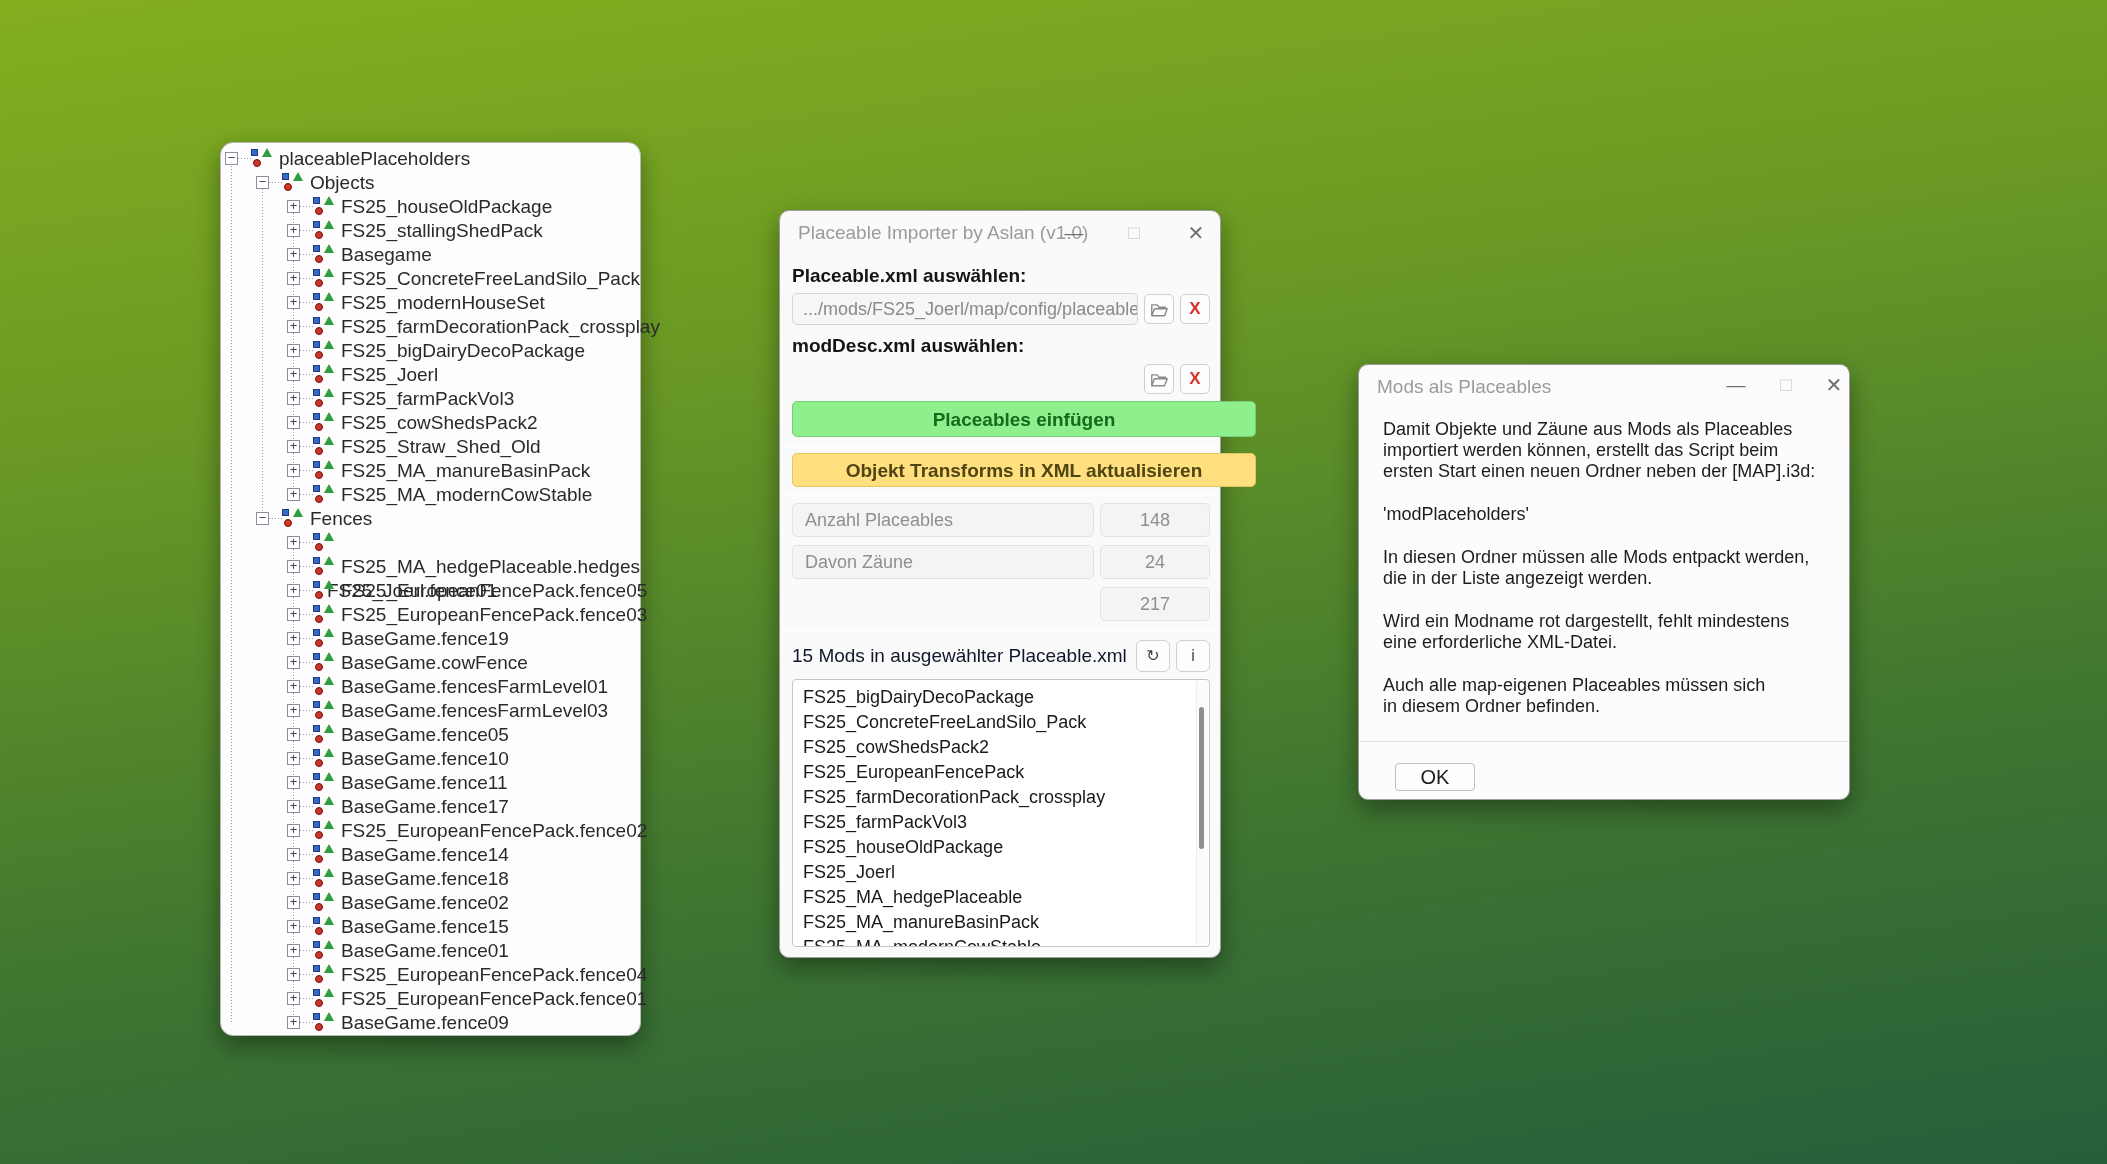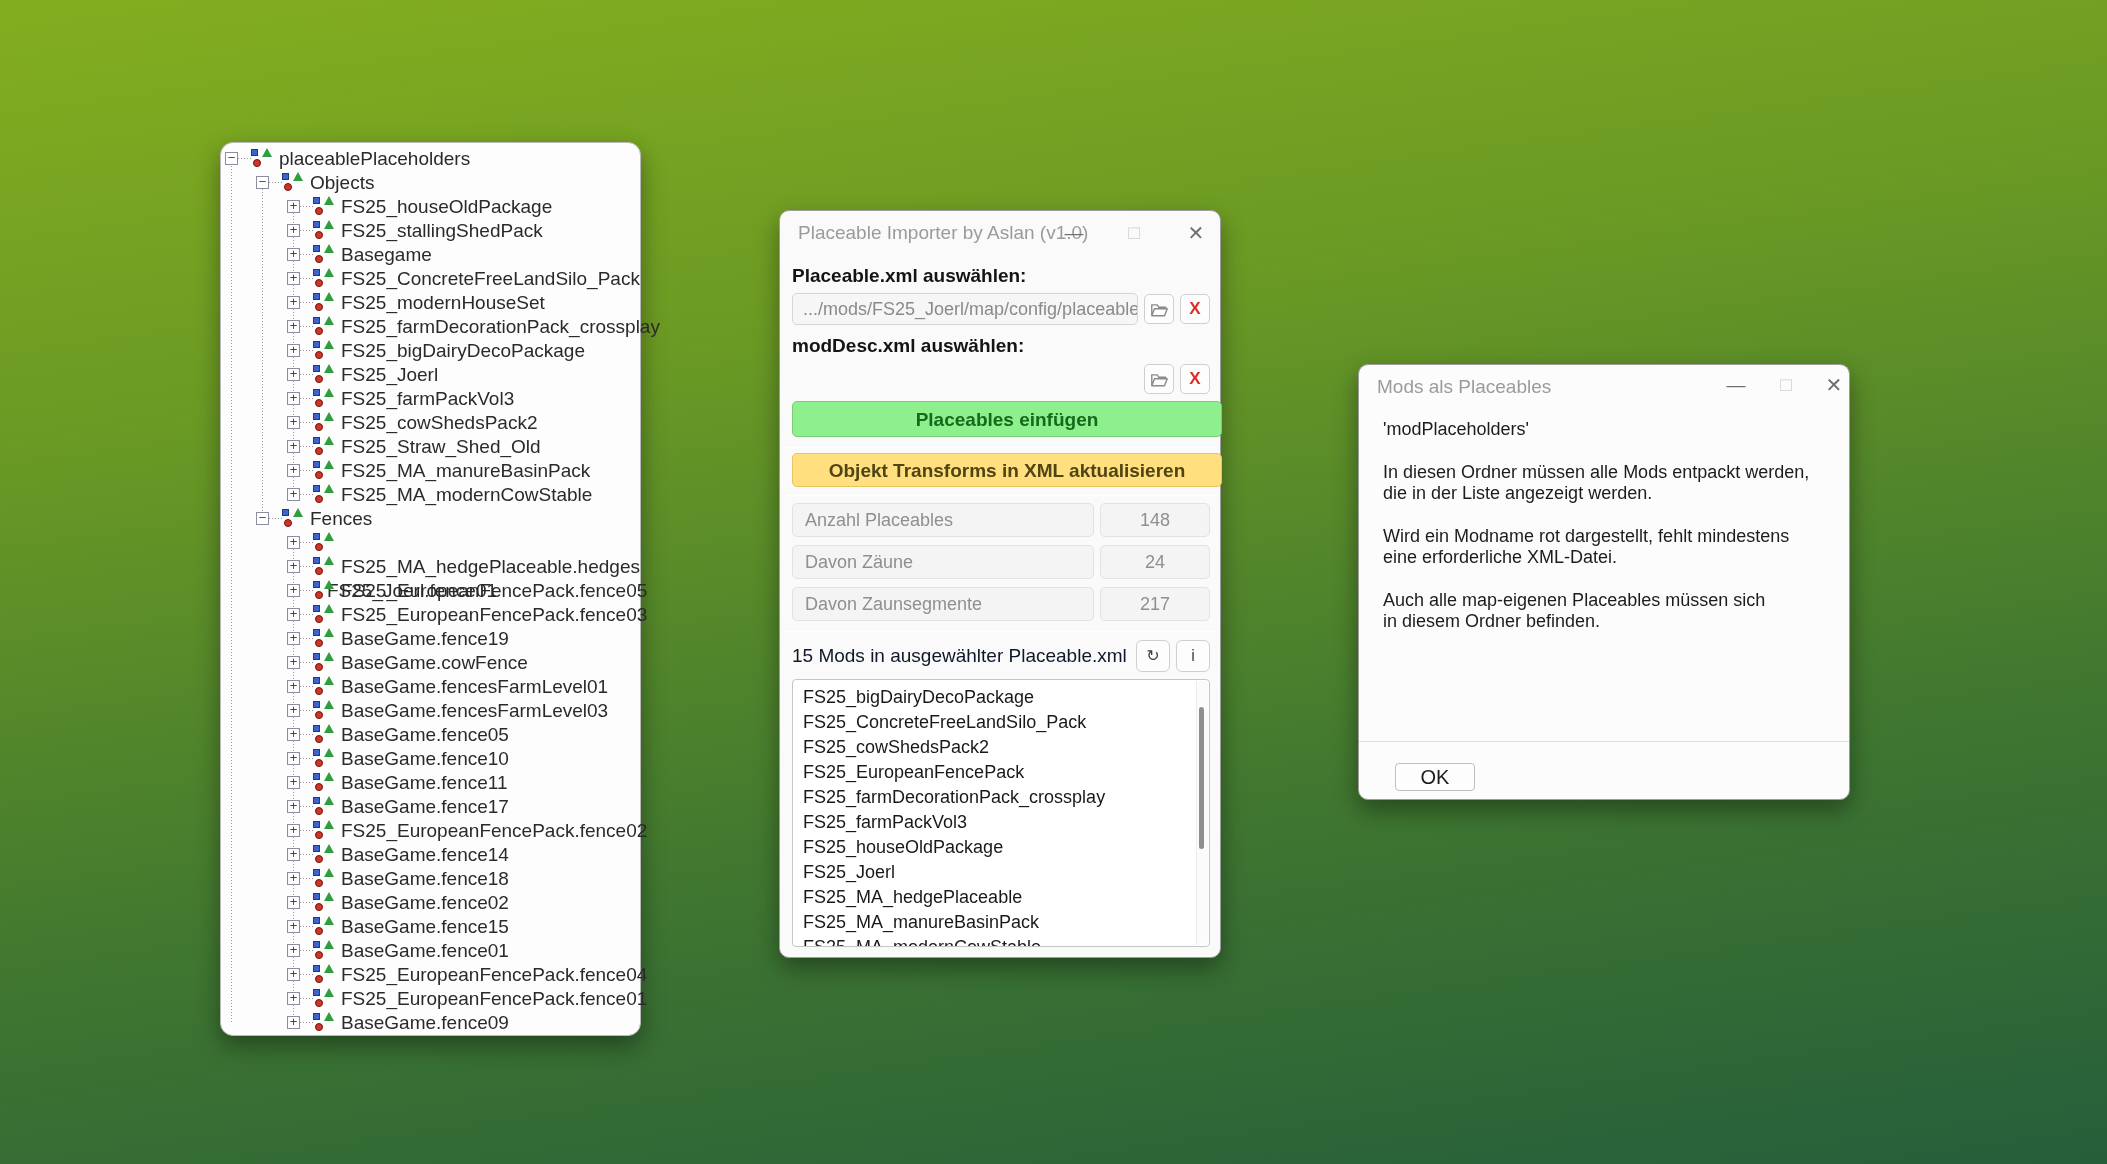--- a/index.html
+++ b/index.html
@@ -35,21 +35,21 @@
   .tlabel{position:absolute;top:1px;font-size:19px;color:#2a2a2a;white-space:nowrap;}
 
   
   #importer{left:779px;top:210px;width:442px;height:748px;}
   .ilabel{position:absolute;left:12px;font-size:19px;font-weight:bold;color:#141414;white-space:nowrap;}
   .field{position:absolute;left:12px;width:346px;height:32px;background:#f6f6f6;border:1px solid #d6d6d6;border-radius:5px;
     font-size:18px;color:#8a8a8a;line-height:30px;padding:0 10px;white-space:nowrap;overflow:hidden;}
   .sqbtn{position:absolute;width:30px;height:30px;background:#fdfdfd;border:1px solid #cfcfcf;border-radius:5px;
     display:flex;align-items:center;justify-content:center;cursor:default;}
   .sqbtn .xg{font-size:17px;font-weight:bold;color:var(--clear-x,#d93025);}
-  .bigbtn{position:absolute;left:12px;width:430px;text-align:center;font-weight:bold;font-size:19px;border-radius:5px;cursor:default;}
+  .bigbtn{position:absolute;left:12px;width:464px;text-align:center;font-weight:bold;font-size:19px;border-radius:5px;cursor:default;}
   #btn-insert{top:190px;height:36px;line-height:36px;background:var(--insert-bg,#8ef08d);border:1px solid #79cd79;color:#156a1b;}
   #btn-update{top:242px;height:34px;line-height:34px;background:var(--update-bg,#ffdf7e);border:1px solid #e4c65f;color:#4f4414;}
   .sep{position:absolute;left:3px;right:3px;height:1px;background:#dcdcdc;border-bottom:1px solid #fff;}
   .stat-row{position:absolute;left:12px;right:12px;height:34px;}
   .stat-label{position:absolute;left:0;width:302px;height:34px;background:#f4f4f4;border:1px solid #e2e2e2;border-radius:5px;
     font-size:18px;color:#8f8f8f;line-height:32px;padding-left:12px;}
   .stat-value{position:absolute;left:308px;width:110px;height:34px;background:#f4f4f4;border:1px solid #e2e2e2;border-radius:5px;
     font-size:18px;color:#8f8f8f;line-height:32px;text-align:center;}
   #mods-header{position:absolute;left:12px;top:428px;font-size:19px;color:#0f172a;line-height:34px;white-space:nowrap;}
   .minibtn{position:absolute;top:429px;width:34px;height:32px;background:#fdfdfd;border:1px solid #cfcfcf;border-radius:6px;
@@ -490,21 +490,20 @@
     <div id="stats-rows">
         <div class="stat-row" style="top: 292px;">
           <div class="stat-label">Anzahl Placeables</div>
           <div class="stat-value">148</div>
         </div>
         <div class="stat-row" style="top: 334px;">
           <div class="stat-label">Davon Zäune</div>
           <div class="stat-value">24</div>
         </div>
         <div class="stat-row" style="top: 376px;">
-          <div class="stat-label">Davon Zaunsegmente</div>
           <div class="stat-value">217</div>
         </div>
       </div>
 
     <div class="sep" style="top:420px;"></div>
     <div id="mods-header">15 Mods in ausgewählter Placeable.xml</div>
     <div class="minibtn" style="left:356px;">
       <span>↻</span>
     </div>
     <div class="minibtn" style="left:396px;">
@@ -531,20 +530,25 @@
 
   <div class="win" id="infobox">
     <div class="titlebar">
       <span class="titletext">Mods als Placeables</span>
       <span class="winbtn" style="left:357px;top:2px;">—</span>
       <span class="winbtn max" style="left:407px;top:2px;">□</span>
       <span class="winbtn close" style="left:455px;top:2px;">✕</span>
     </div>
     <div id="info-body">
         <div class="para">
+          <div class="line">Damit Objekte und Zäune aus Mods als Placeables</div>
+          <div class="line">importiert werden können, erstellt das Script beim</div>
+          <div class="line">ersten Start einen neuen Ordner neben der [MAP].i3d:</div>
+        </div>
+        <div class="para">
           <div class="line">'modPlaceholders'</div>
         </div>
         <div class="para">
           <div class="line">In diesen Ordner müssen alle Mods entpackt werden,</div>
           <div class="line">die in der Liste angezeigt werden.</div>
         </div>
         <div class="para">
           <div class="line">Wird ein Modname rot dargestellt, fehlt mindestens</div>
           <div class="line">eine erforderliche XML-Datei.</div>
         </div>

